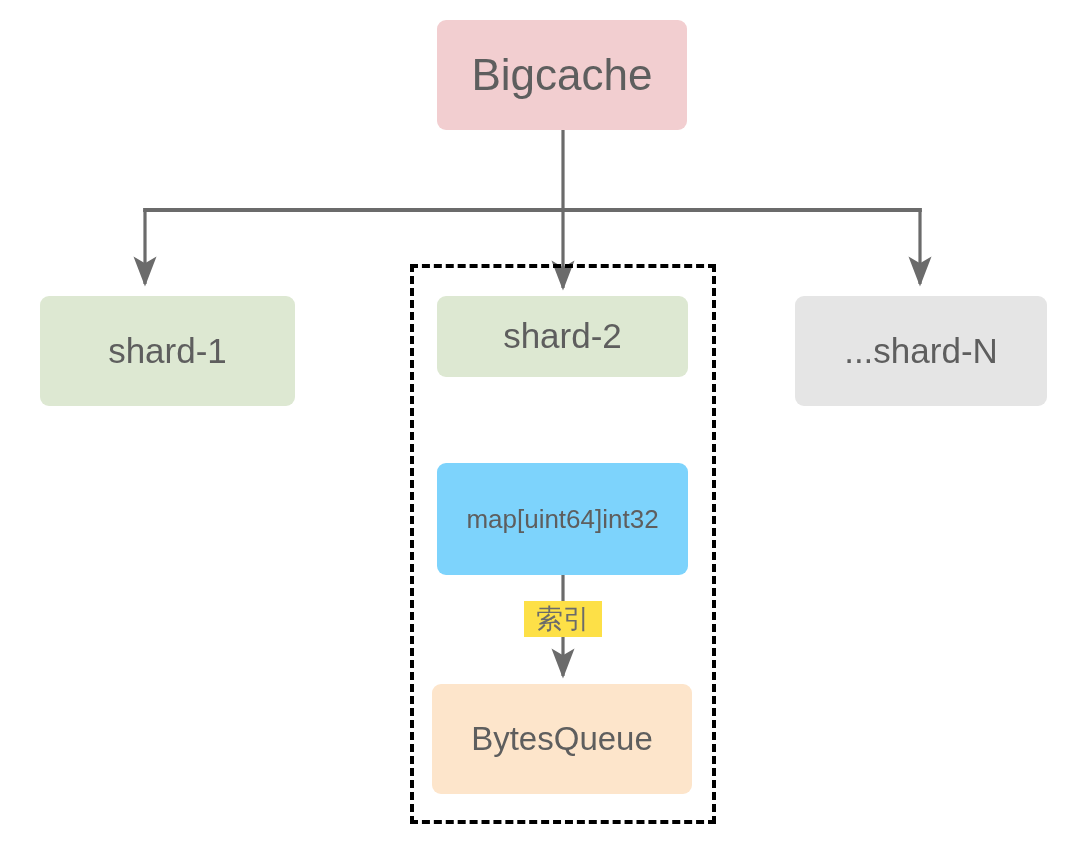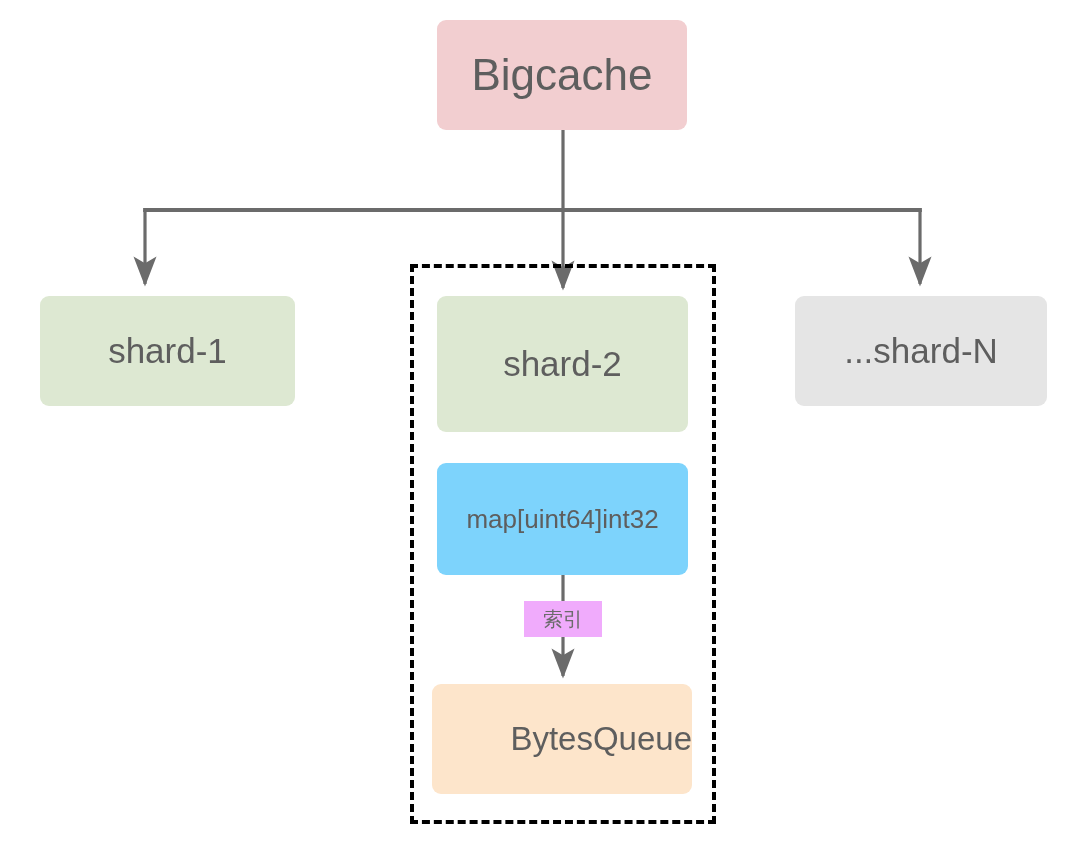--- a/index.html
+++ b/index.html
@@ -51,21 +51,21 @@
     width: 255px;
     height: 110px;
     background: #dde8d2;
     font-size: 35px;
     margin-left: 20px;
   }
   .node-shard2 {
     left: 437px;
     top: 296px;
     width: 251px;
-    height: 136px;
+    height: 81px;
     background: #dde8d2;
     font-size: 35px;
   }
   .node-shardn {
     left: 795px;
     top: 296px;
     width: 252px;
     height: 110px;
     background: #e5e5e5;
     font-size: 35px;
@@ -78,44 +78,43 @@
     background: #7dd3fc;
     font-size: 26px;
   }
   .node-queue {
     left: 432px;
     top: 684px;
     width: 260px;
     height: 110px;
     background: #fde5cb;
     font-size: 33px;
-    justify-content: flex-end;
   }
   .dashed-group {
     position: absolute;
     left: 410px;
     top: 264px;
     width: 306px;
     height: 560px;
     box-sizing: border-box;
     border: 4px dashed #000000;
     background: transparent;
   }
   .edge-label {
     position: absolute;
     left: 524px;
     top: 601px;
     width: 78px;
     height: 36px;
     display: flex;
     align-items: center;
     justify-content: center;
-    font-size: 20px;
+    font-size: 27px;
     color: #6b6b6b;
-    background: #f0abfc;
+    background: #fde047;
     white-space: nowrap;
   }
 </style>
 </head>
 <body>
 
 <div id="canvas">
 
   <svg id="edges" viewBox="0 0 1068 861" width="1068" height="861">
     <defs>

